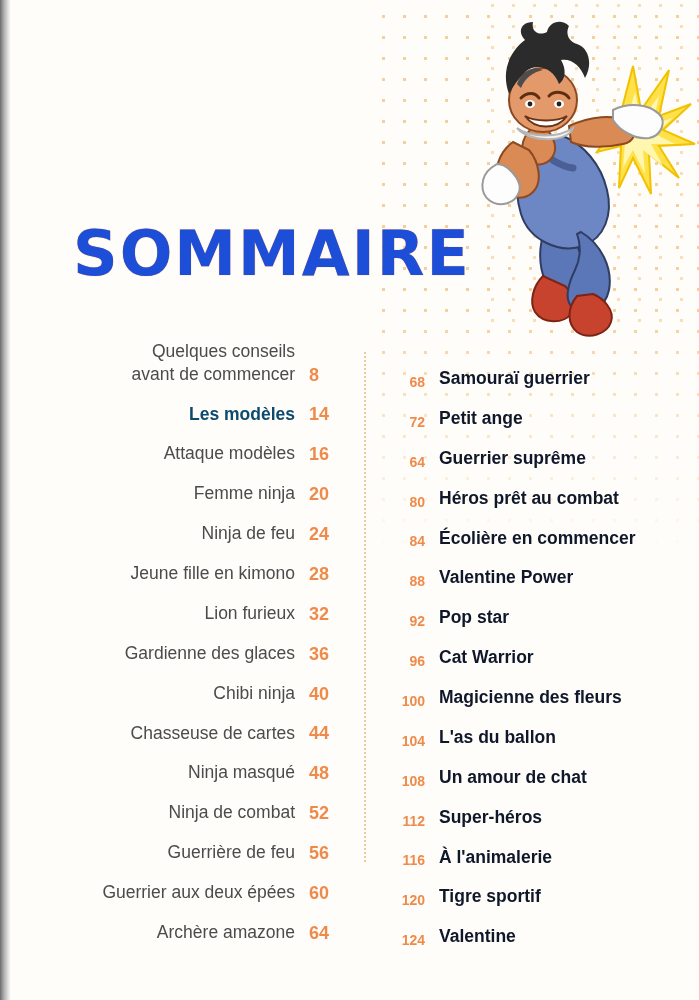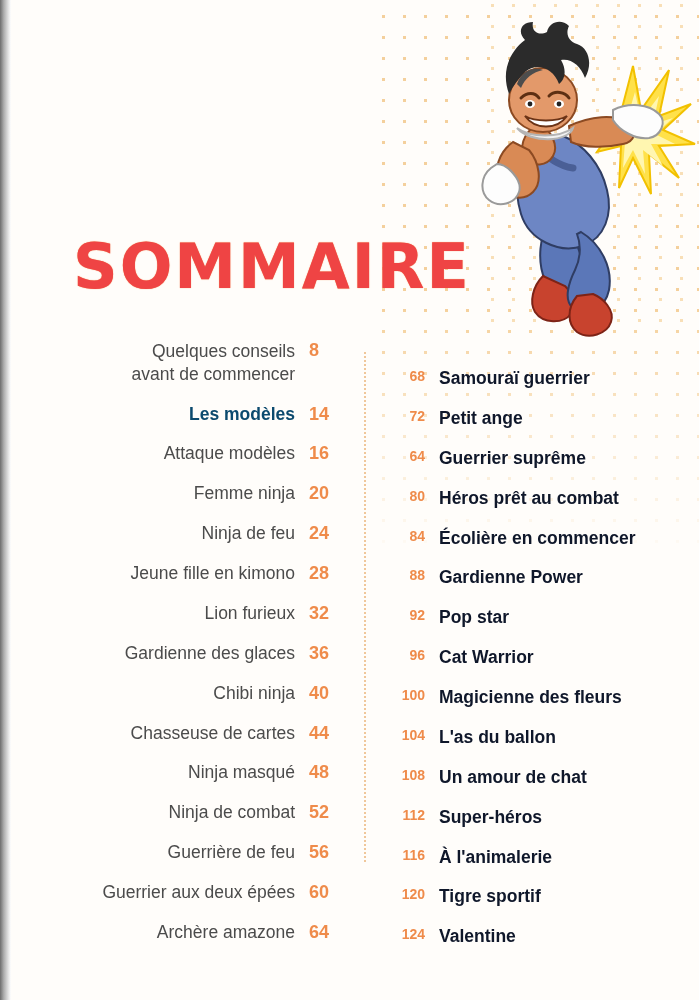--- a/index.html
+++ b/index.html
@@ -47,26 +47,26 @@
     right: 0; top: 0;
     width: 210px; height: 330px;
     background-image: radial-gradient(#f6d8a6 1.6px, transparent 1.7px);
     background-size: 21px 21px;
     background-position: 14px 16px;
     opacity: .8;
   }
   
   .title {
     position: absolute;
-    left: 62px; top: 230px;
+    left: 62px; top: 217px;
     font-family: "DejaVu Sans", sans-serif;
     font-weight: bold;
     font-size: 62px;
     letter-spacing: 2px;
-    color: #ef4444;
+    color: #1d4ed8;
     text-shadow: 0 0 1px #ef8b4a;
   }
   
   .toc {
     position: absolute;
     left: 40px; top: 340px;
     width: 620px;
     height: 540px;
   }
   .col {
@@ -78,21 +78,21 @@
 
   .divider {
     position: absolute;
     left: 313px; top: 12px;
     width: 0; height: 510px;
     border-left: 2px dotted #f0c79a;
   }
 
   .row {
     display: flex;
-    align-items: flex-start;
+    align-items: flex-end;
     margin-bottom: 10px;
   }
   .col-left .row { justify-content: flex-end; }
   .col-left .label {
     text-align: right;
     color: #4b4b4b;
     font-size: 17.5px;
     line-height: 1.25;
     padding-right: 14px;
   }
@@ -294,21 +294,21 @@
           <div class="label">Héros prêt au combat</div>
         </div>
 
         <div class="row spaced">
           <div class="num">84</div>
           <div class="label">Écolière en commencer</div>
         </div>
 
         <div class="row spaced">
           <div class="num">88</div>
-          <div class="label">Gardienne Power</div>
+          <div class="label">Valentine Power</div>
         </div>
 
         <div class="row spaced">
           <div class="num">92</div>
           <div class="label">Pop star</div>
         </div>
 
         <div class="row spaced">
           <div class="num">96</div>
           <div class="label">Cat Warrior</div>

